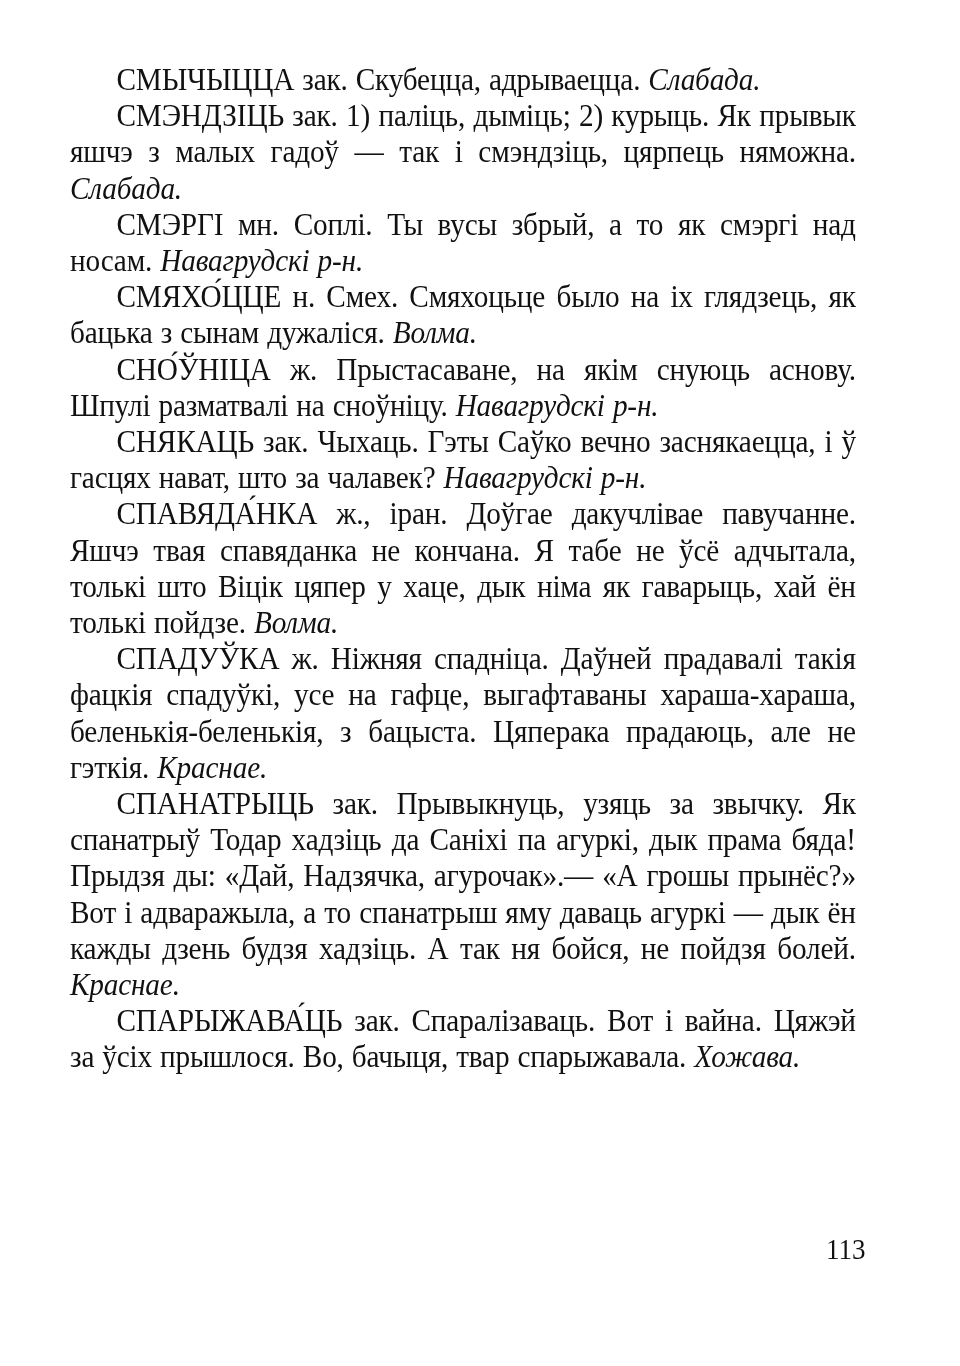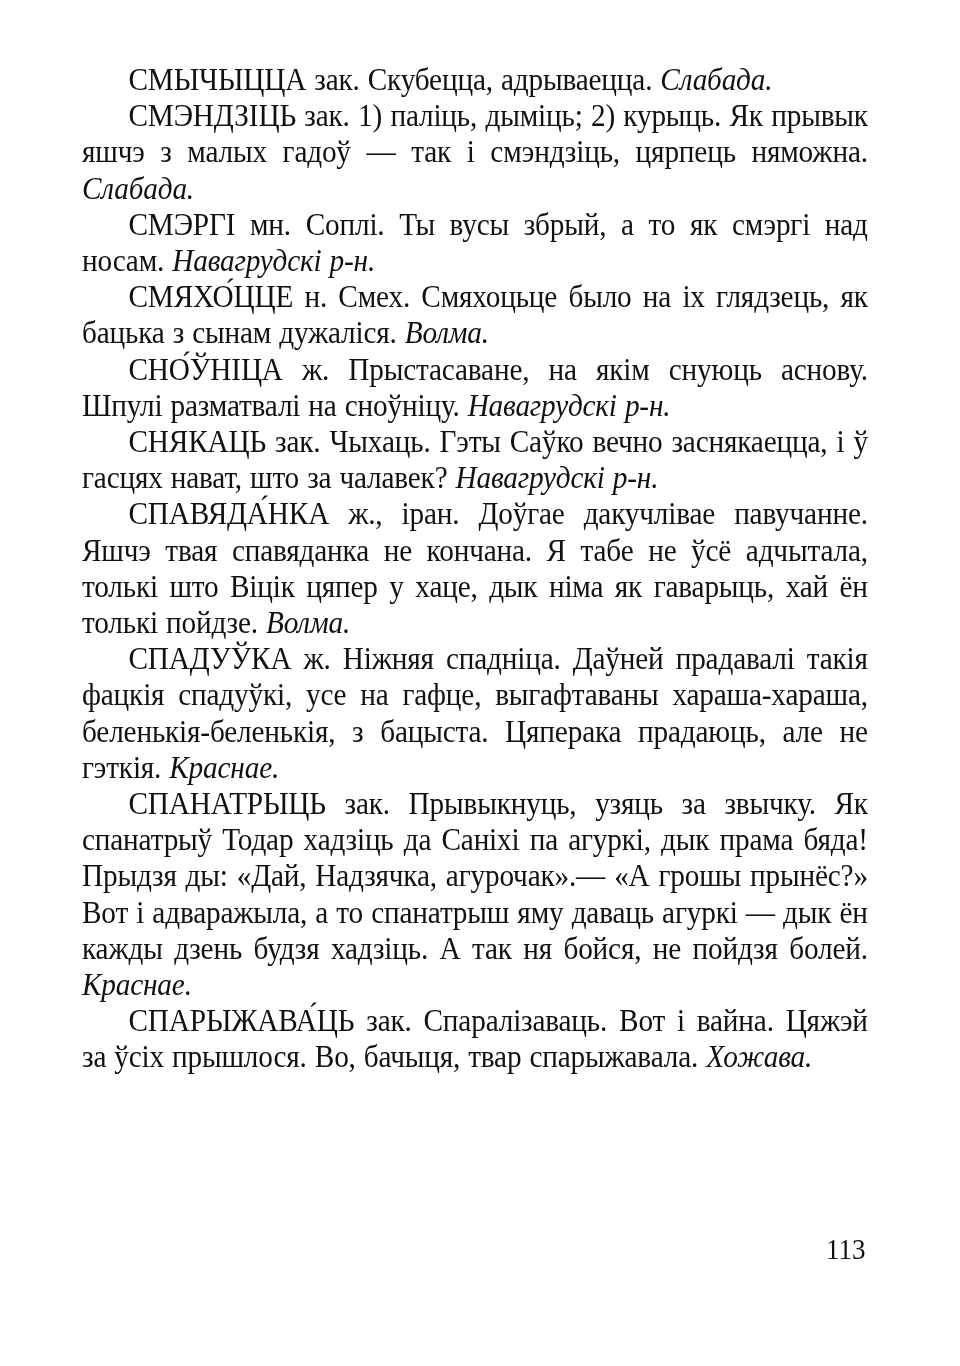--- a/index.html
+++ b/index.html
@@ -10,21 +10,21 @@
     body {
       width: 960px;
       height: 1366px;
       position: relative;
       overflow: hidden;
       color: #111111;
       font-family: "Liberation Serif", serif;
     }
     .page {
       position: absolute;
-      left: 82px;
+      left: 70px;
       top: 62px;
       width: 786px;
     }
     .entry {
       margin: 0;
       font-size: 31.5px;
       line-height: 36.2px;
       text-align: justify;
       text-indent: 50px;
       letter-spacing: -0.2px;

